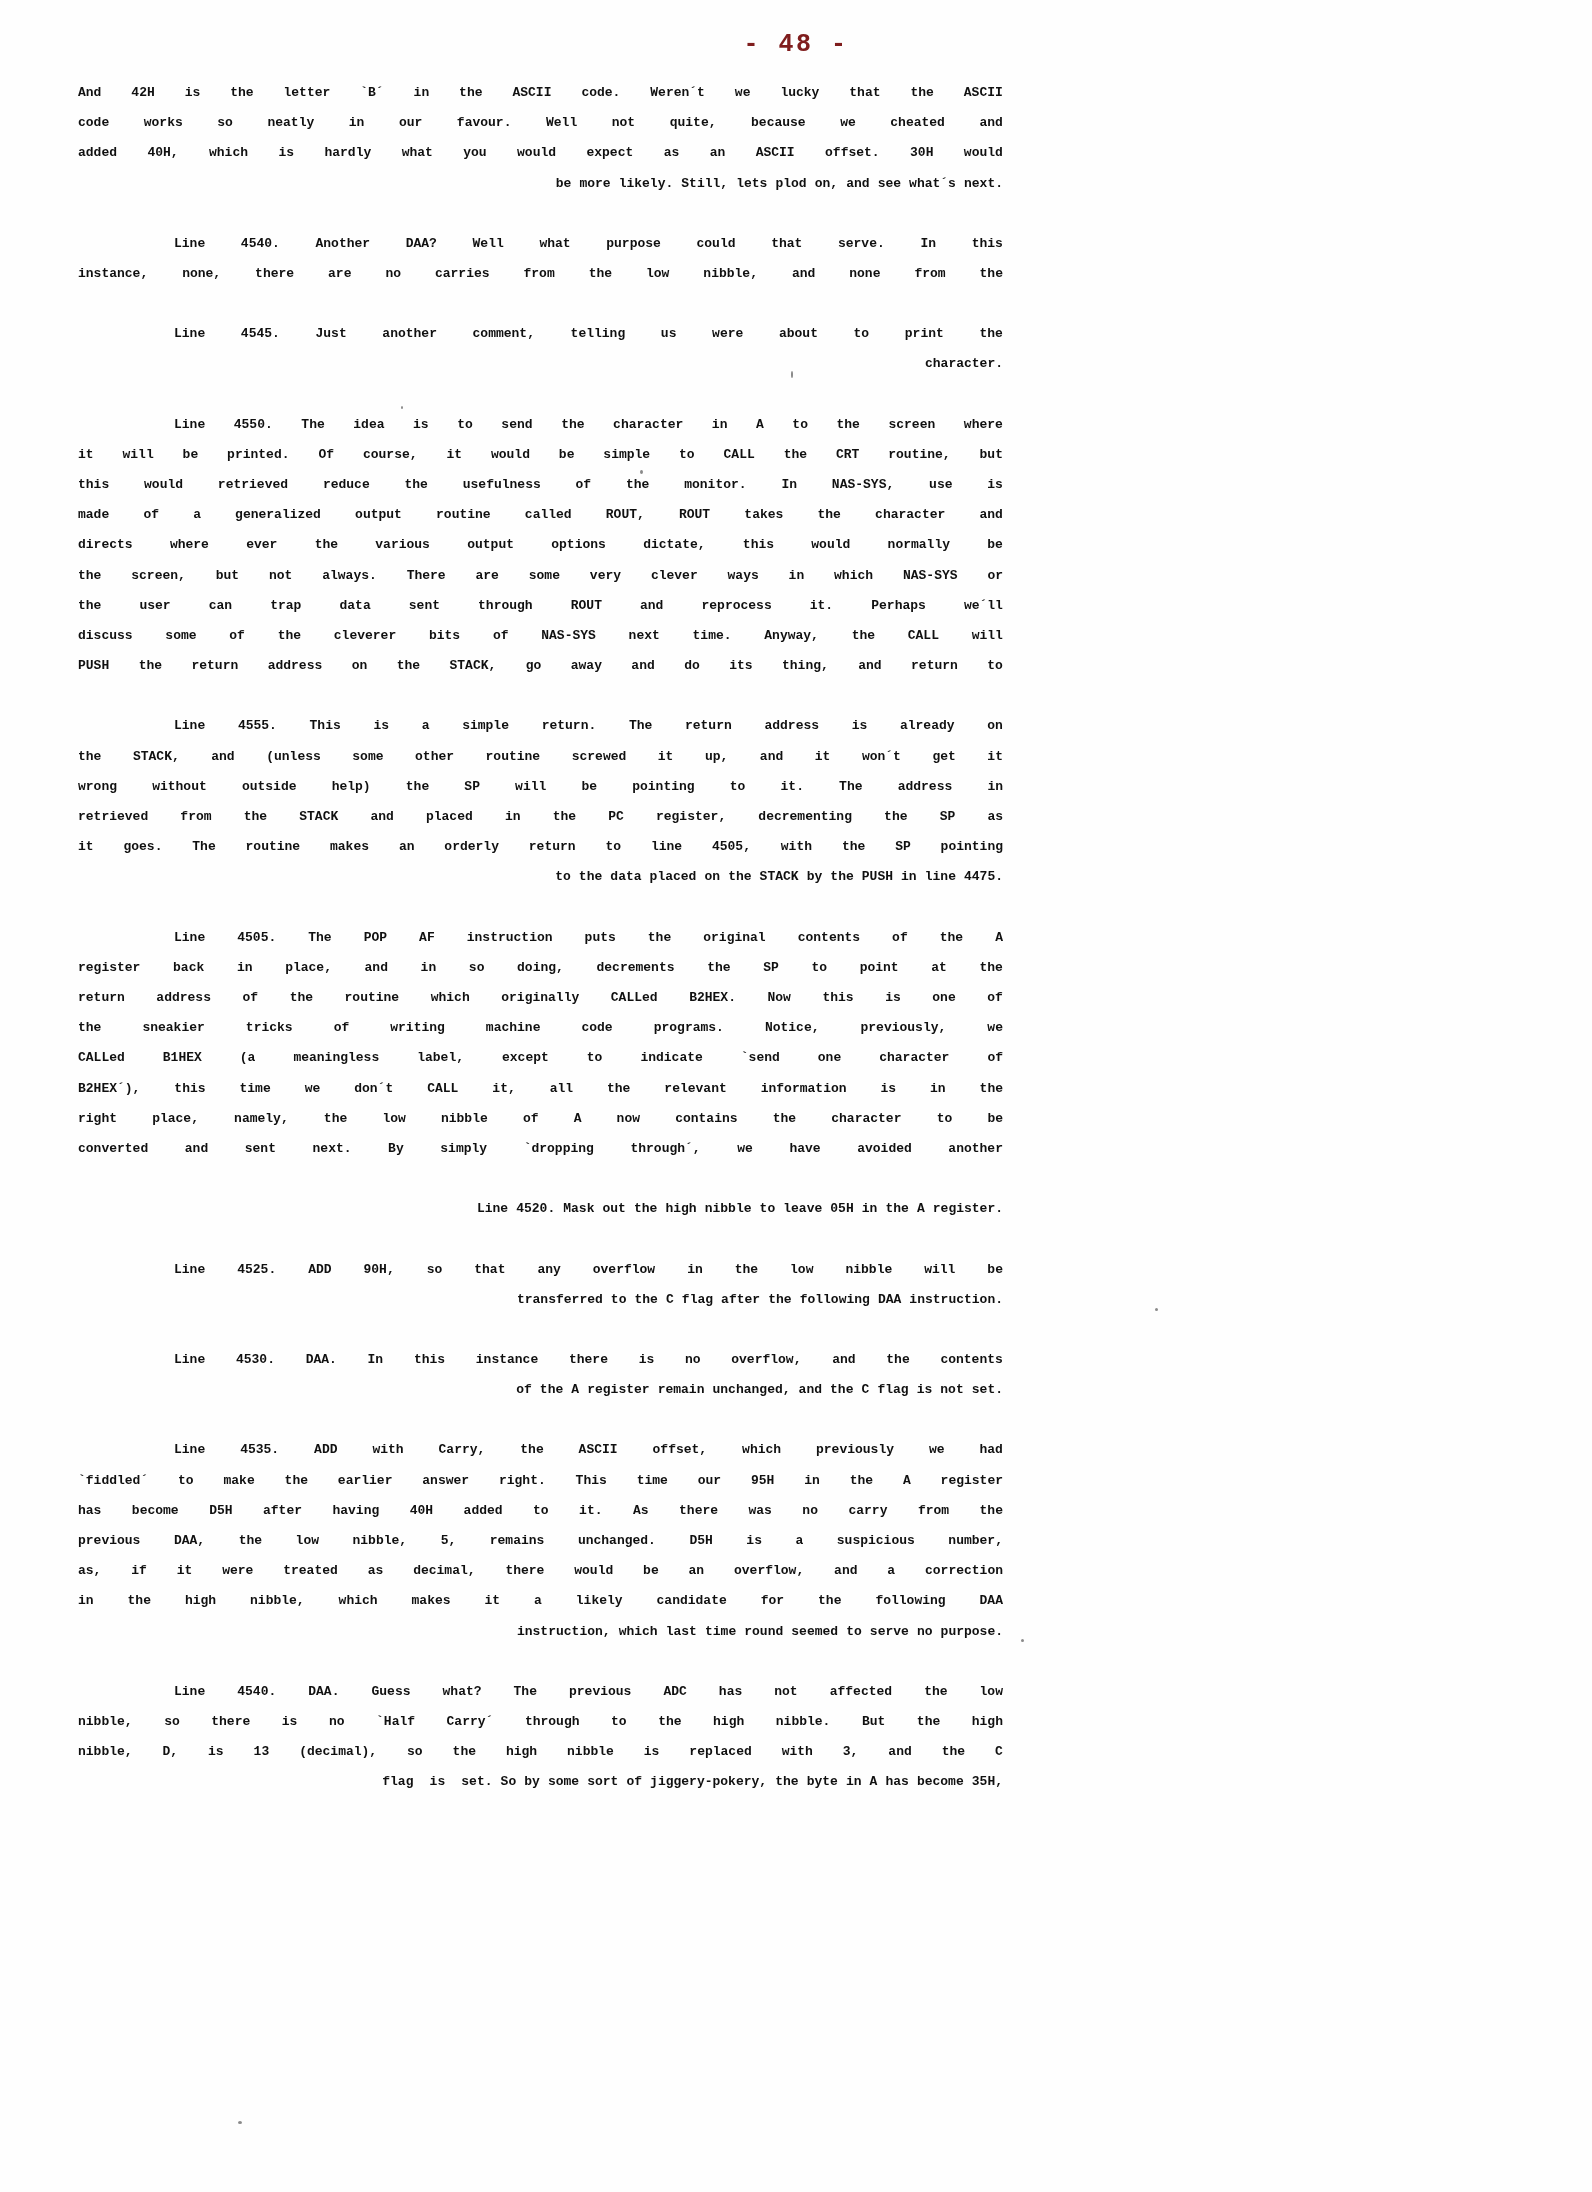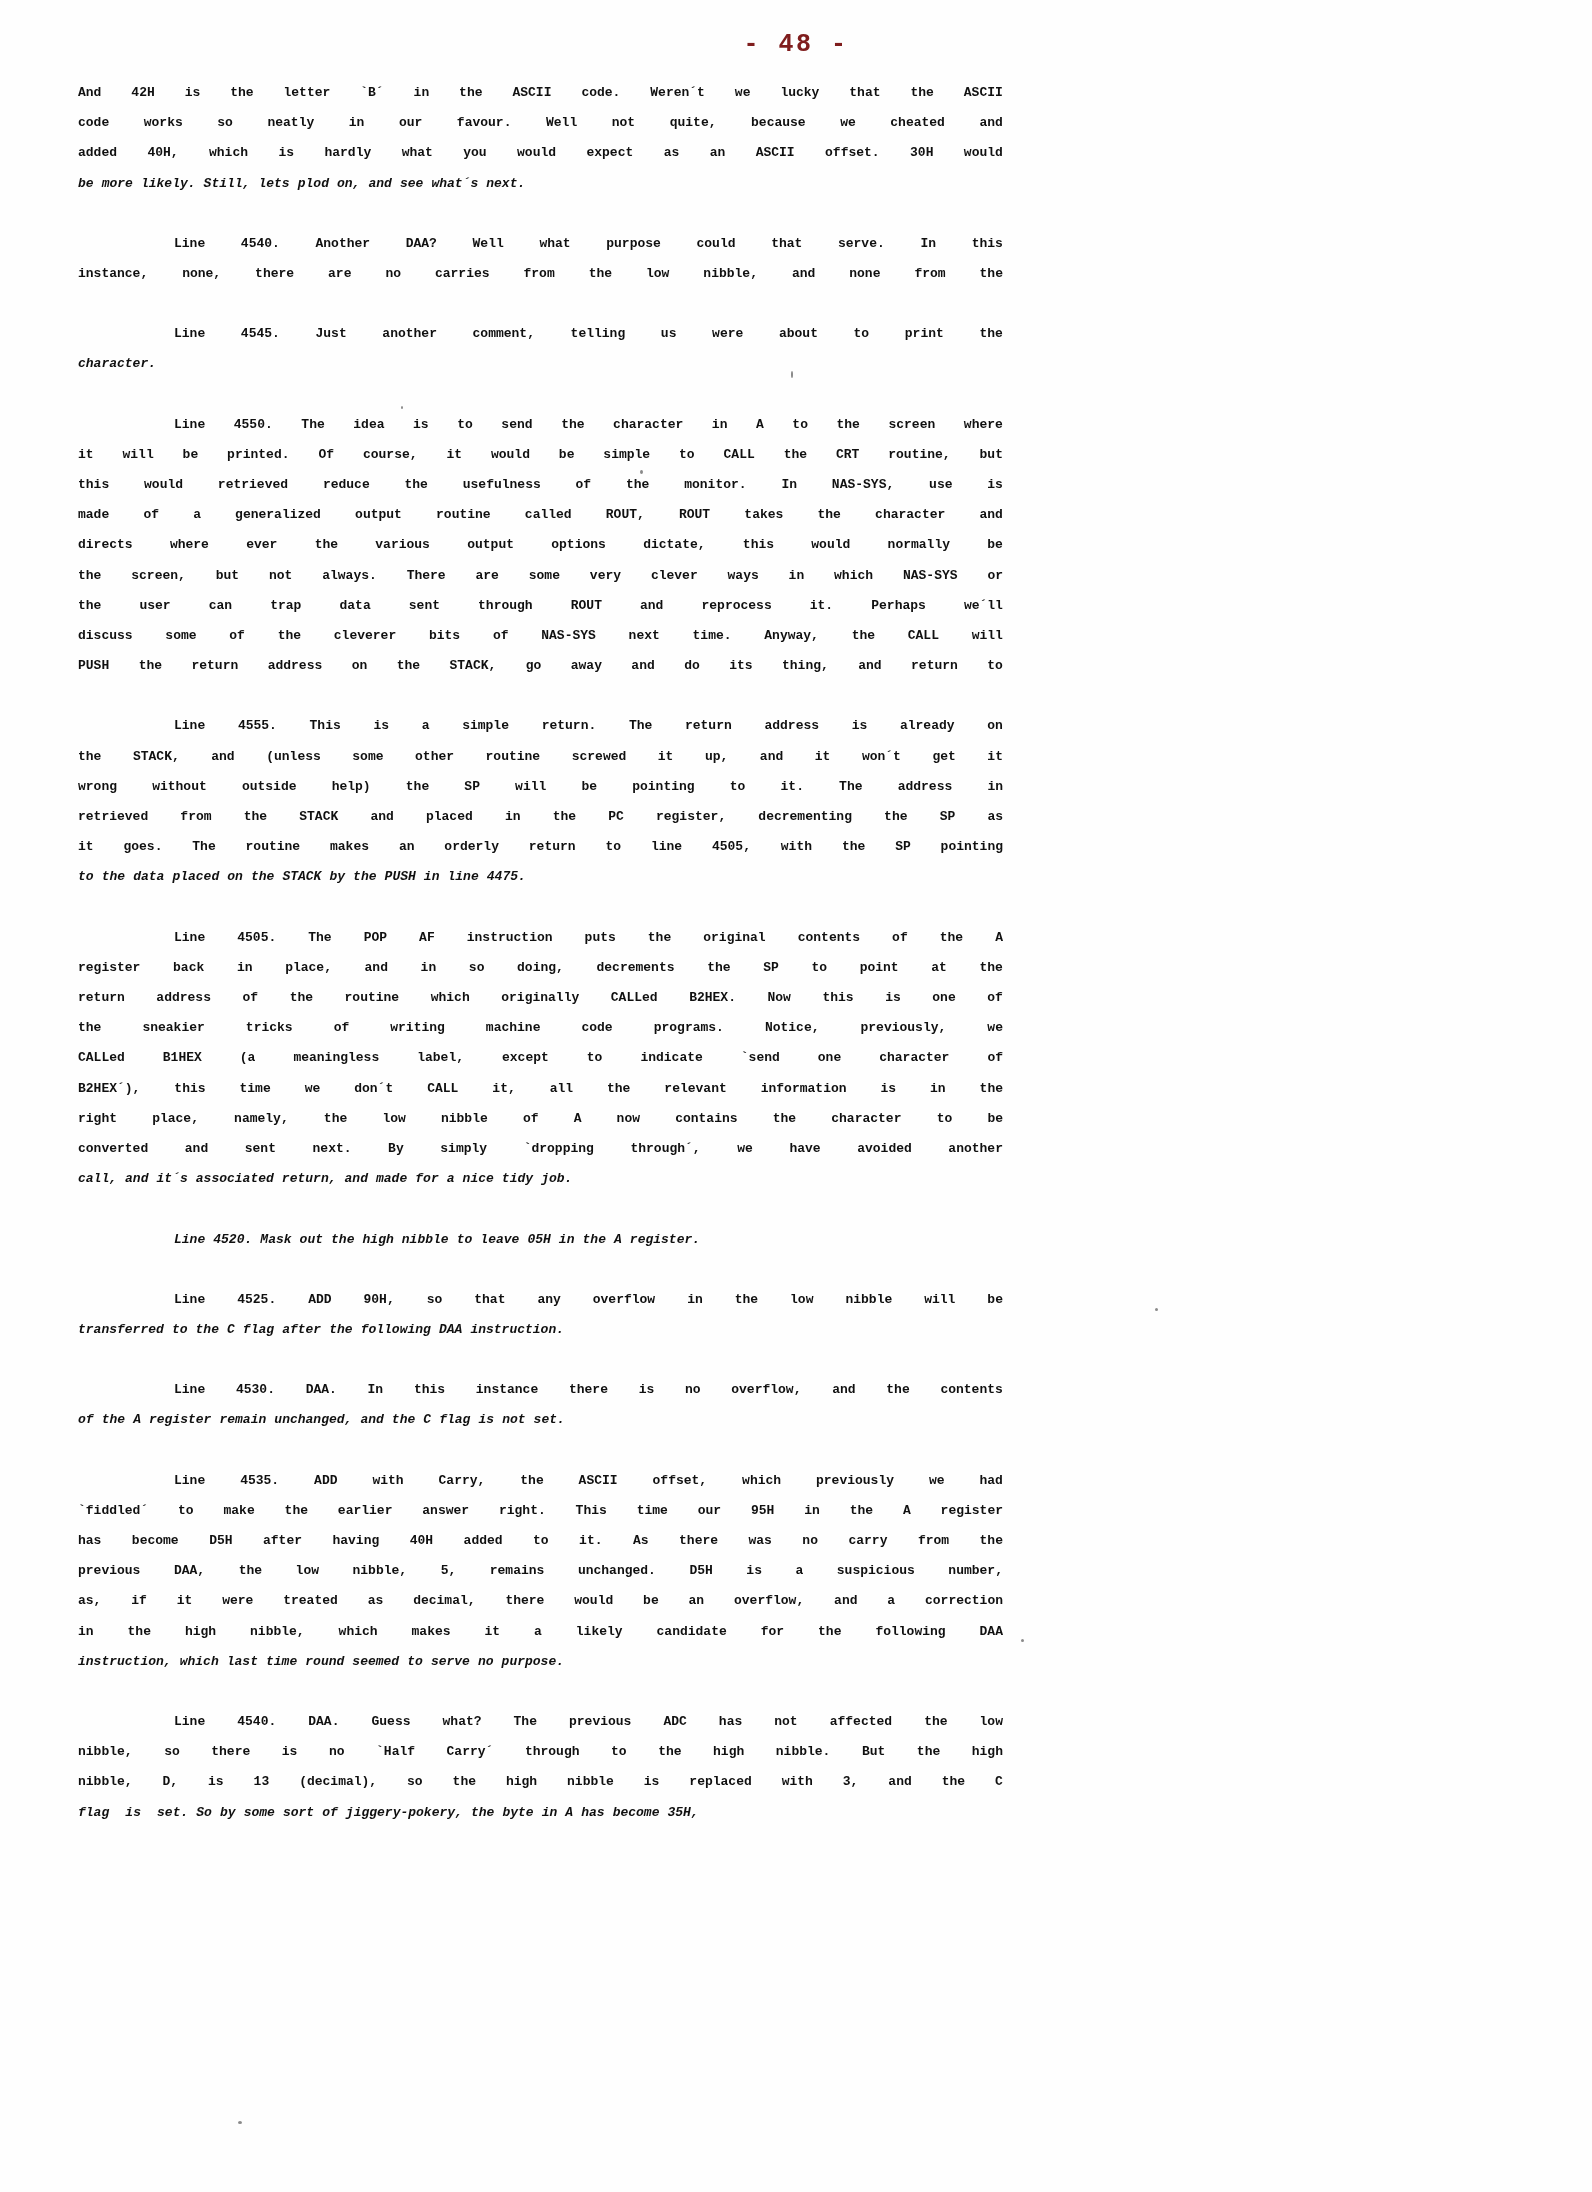--- a/index.html
+++ b/index.html
@@ -46,21 +46,21 @@
   }
   .para:last-child { margin-bottom: 0; }
   
   .jline {
     display: flex;
     white-space: pre;
     width: 100%;
   }
   .jline > span { white-space: pre; }
   .jline.spread { justify-content: space-between; }
-  .jline.flush { justify-content: flex-start; font-style: italic; }
+  .jline.flush { justify-content: flex-end; }
   .jline.ind { padding-left: 96px; box-sizing: border-box; }
   .speck {
     position: absolute;
     background: #8a8a8a;
     border-radius: 50%;
   }
 </style>
 </head>
 <body>
 
@@ -104,21 +104,20 @@
       </div>
       <div class="para" id="para-line-4505">
         <div class="jline spread ind"><span>Line</span><span>4505.</span><span>The</span><span>POP</span><span>AF</span><span>instruction</span><span>puts</span><span>the</span><span>original</span><span>contents</span><span>of</span><span>the</span><span>A</span></div>
         <div class="jline spread"><span>register</span><span>back</span><span>in</span><span>place,</span><span>and</span><span>in</span><span>so</span><span>doing,</span><span>decrements</span><span>the</span><span>SP</span><span>to</span><span>point</span><span>at</span><span>the</span></div>
         <div class="jline spread"><span>return</span><span>address</span><span>of</span><span>the</span><span>routine</span><span>which</span><span>originally</span><span>CALLed</span><span>B2HEX.</span><span>Now</span><span>this</span><span>is</span><span>one</span><span>of</span></div>
         <div class="jline spread"><span>the</span><span>sneakier</span><span>tricks</span><span>of</span><span>writing</span><span>machine</span><span>code</span><span>programs.</span><span>Notice,</span><span>previously,</span><span>we</span></div>
         <div class="jline spread"><span>CALLed</span><span>B1HEX</span><span>(a</span><span>meaningless</span><span>label,</span><span>except</span><span>to</span><span>indicate</span><span>`send</span><span>one</span><span>character</span><span>of</span></div>
         <div class="jline spread"><span>B2HEX´),</span><span>this</span><span>time</span><span>we</span><span>don´t</span><span>CALL</span><span>it,</span><span>all</span><span>the</span><span>relevant</span><span>information</span><span>is</span><span>in</span><span>the</span></div>
         <div class="jline spread"><span>right</span><span>place,</span><span>namely,</span><span>the</span><span>low</span><span>nibble</span><span>of</span><span>A</span><span>now</span><span>contains</span><span>the</span><span>character</span><span>to</span><span>be</span></div>
         <div class="jline spread"><span>converted</span><span>and</span><span>sent</span><span>next.</span><span>By</span><span>simply</span><span>`dropping</span><span>through´,</span><span>we</span><span>have</span><span>avoided</span><span>another</span></div>
-        <div class="jline flush"><span>call, and it´s associated return, and made for a nice tidy job.</span></div>
       </div>
       <div class="para" id="para-line-4520">
         <div class="jline flush ind"><span>Line 4520. Mask out the high nibble to leave 05H in the A register.</span></div>
       </div>
       <div class="para" id="para-line-4525">
         <div class="jline spread ind"><span>Line</span><span>4525.</span><span>ADD</span><span>90H,</span><span>so</span><span>that</span><span>any</span><span>overflow</span><span>in</span><span>the</span><span>low</span><span>nibble</span><span>will</span><span>be</span></div>
         <div class="jline flush"><span>transferred to the C flag after the following DAA instruction.</span></div>
       </div>
       <div class="para" id="para-line-4530">
         <div class="jline spread ind"><span>Line</span><span>4530.</span><span>DAA.</span><span>In</span><span>this</span><span>instance</span><span>there</span><span>is</span><span>no</span><span>overflow,</span><span>and</span><span>the</span><span>contents</span></div>

